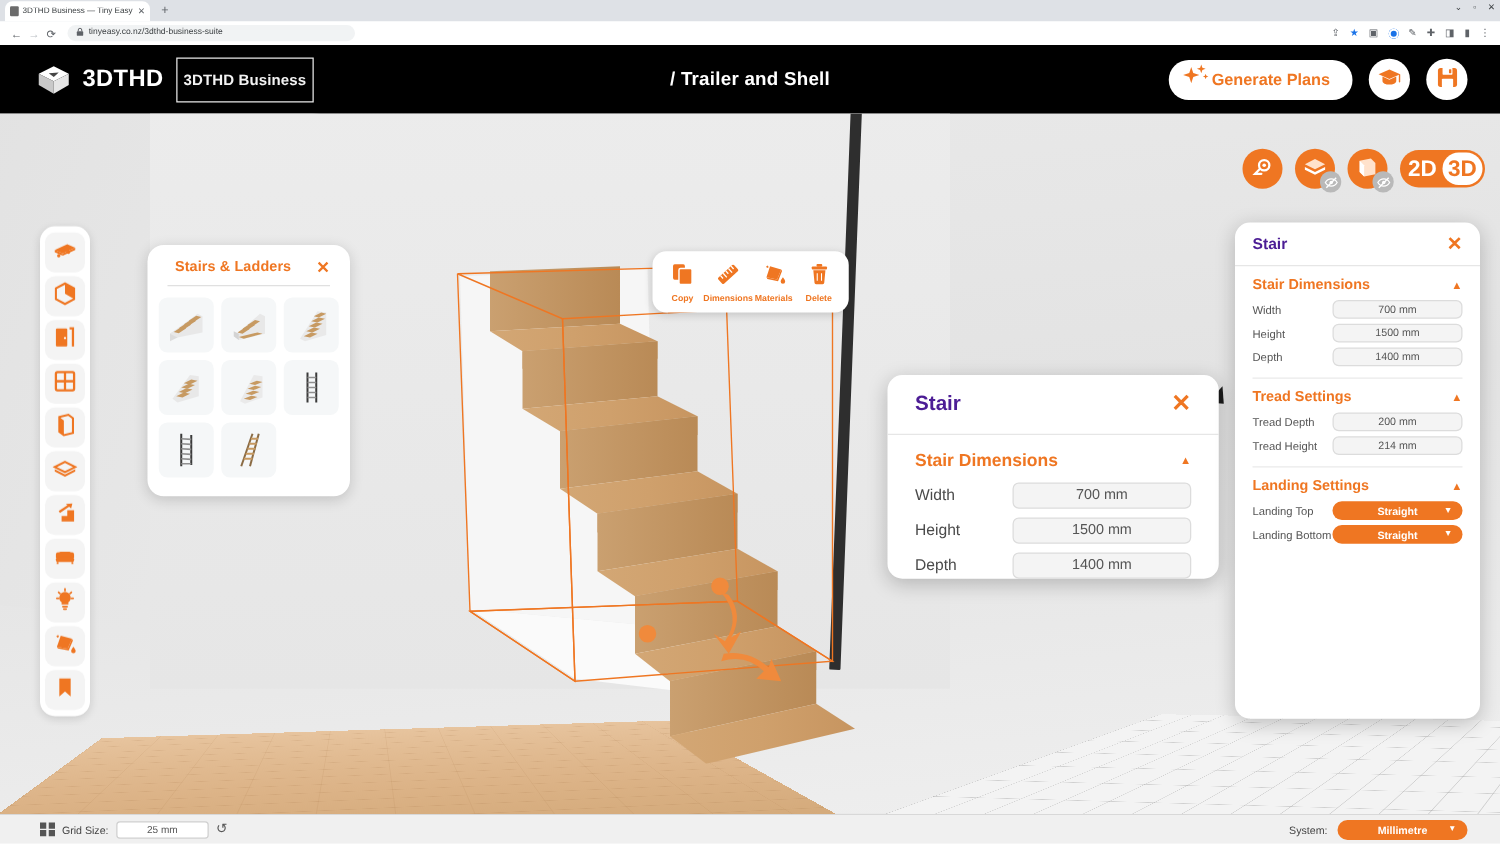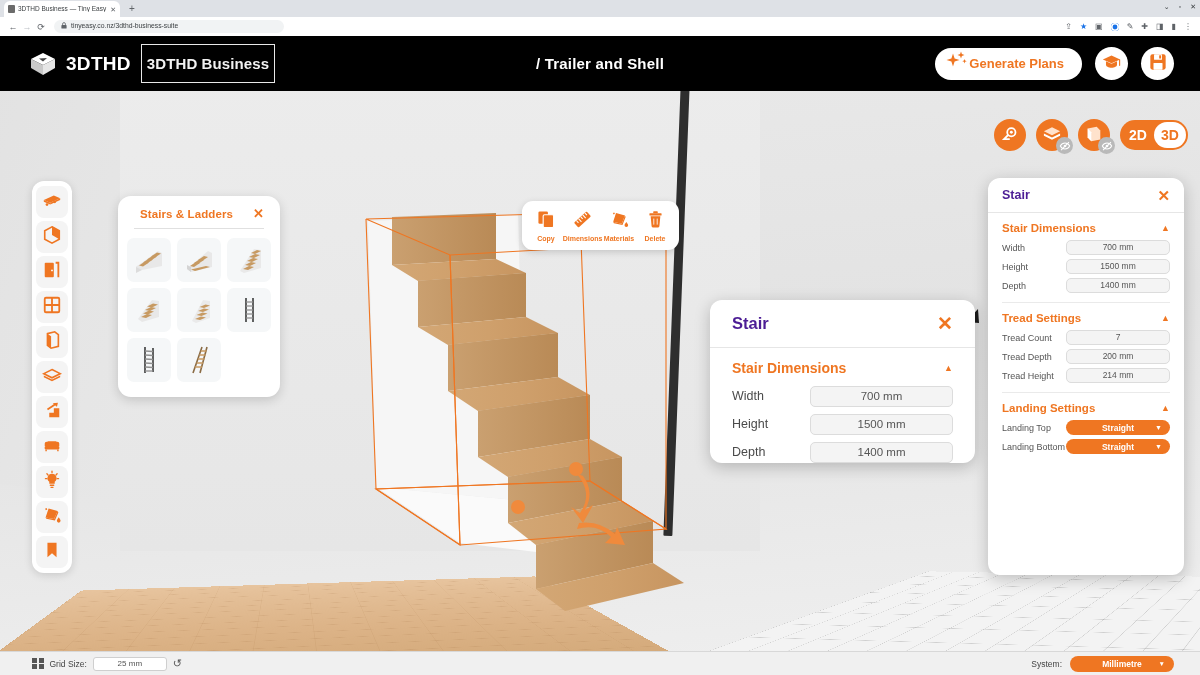--- a/index.html
+++ b/index.html
@@ -54,21 +54,21 @@
 
   
   .app-header {
     position: absolute; top: 36px; left: 0; width: 1200px; height: 55px;
     background: #000000; display: flex; align-items: center;
   }
   .brand { display: flex; align-items: center; gap: 10px; padding-left: 30px; }
   .brand-cube { width: 26px; height: 24px; position: relative; }
   .brand-text { font-size: 19px; font-weight: bold; color: #fff; letter-spacing: 0.3px; }
   .brand-badge {
-    border: 1.5px solid #e8e8e8; color: #f2f2f2; font-size: 15px; font-weight: bold;
+    border: 1.5px solid #e8e8e8; color: #f2f2f2; font-size: 12px; font-weight: bold;
     padding: 10px 5px; letter-spacing: 0.1px;
   }
   .header-title {
     position: absolute; left: 0; right: 0; text-align: center;
     font-size: 15px; color: #ffffff; font-weight: bold; letter-spacing: 0.2px;
   }
   .header-actions {
     margin-left: auto; display: flex; align-items: center; gap: 13px; padding-right: 26px;
     position: relative; z-index: 3;
   }
@@ -144,21 +144,21 @@
   }
   .vc-sub {
     position: absolute; right: -5px; bottom: -3px; width: 17px; height: 17px;
     border-radius: 50%; background: #b9b9b9; display: flex; align-items: center; justify-content: center;
   }
   .dim-toggle {
     width: 68px; height: 30px; border-radius: 15px; background: #ef7622;
     display: flex; align-items: center; padding: 2px; cursor: pointer;
   }
   .dim-opt {
-    flex: 1; text-align: center; font-size: 14px; font-weight: bold; color: #fff;
+    flex: 1; text-align: center; font-size: 18px; font-weight: bold; color: #fff;
     line-height: 26px; border-radius: 13px;
   }
   .dim-opt.active { background: #fff; color: #ef7622; }
 
   
   .sidebar {
     position: absolute; left: 32px; top: 181px; width: 40px;
     background: #ffffff; border-radius: 12px; box-shadow: 0 2px 8px rgba(0,0,0,.14);
     padding: 5px 4px; display: flex; flex-direction: column; gap: 3px; z-index: 5;
   }
@@ -792,24 +792,20 @@
       <span class="field-label">Depth</span>
       <div class="field-val">1400 mm</div>
     </div>
     <div class="sec-rule"></div>
 
     <div class="sec-head">
       <span class="sec-title">Tread Settings</span>
       <span class="caret">▲</span>
     </div>
     <div class="field-row">
-      <span class="field-label">Tread Count</span>
-      <div class="field-val">7</div>
-    </div>
-    <div class="field-row">
       <span class="field-label">Tread Depth</span>
       <div class="field-val">200 mm</div>
     </div>
     <div class="field-row">
       <span class="field-label">Tread Height</span>
       <div class="field-val">214 mm</div>
     </div>
     <div class="sec-rule"></div>
 
     <div class="sec-head">

